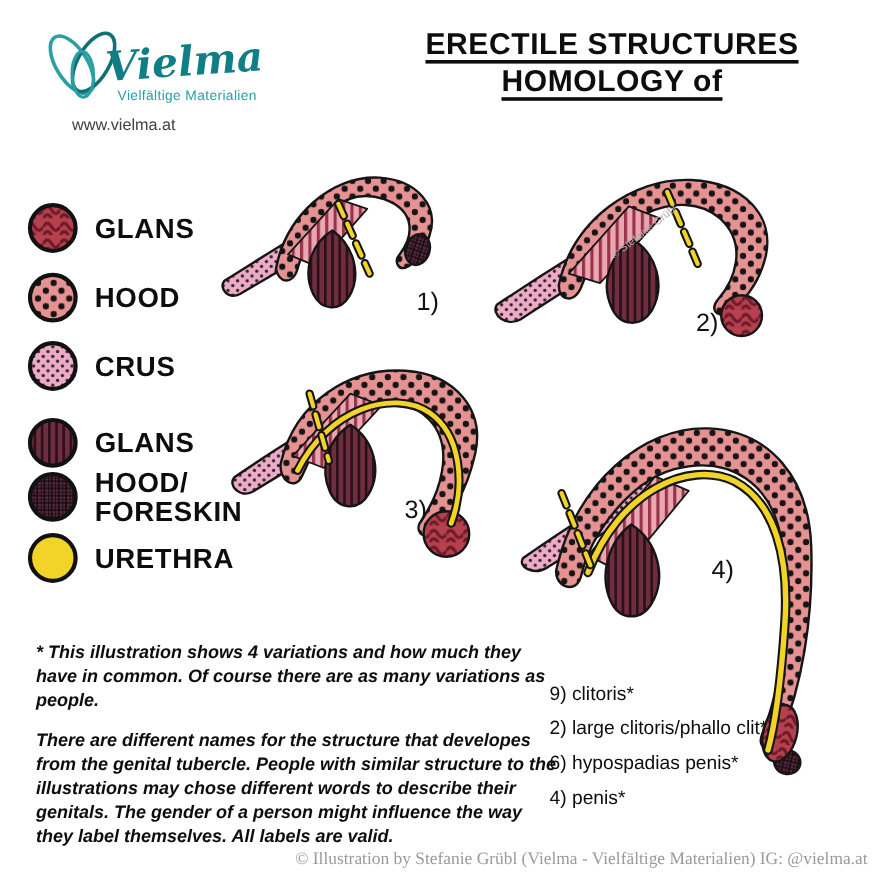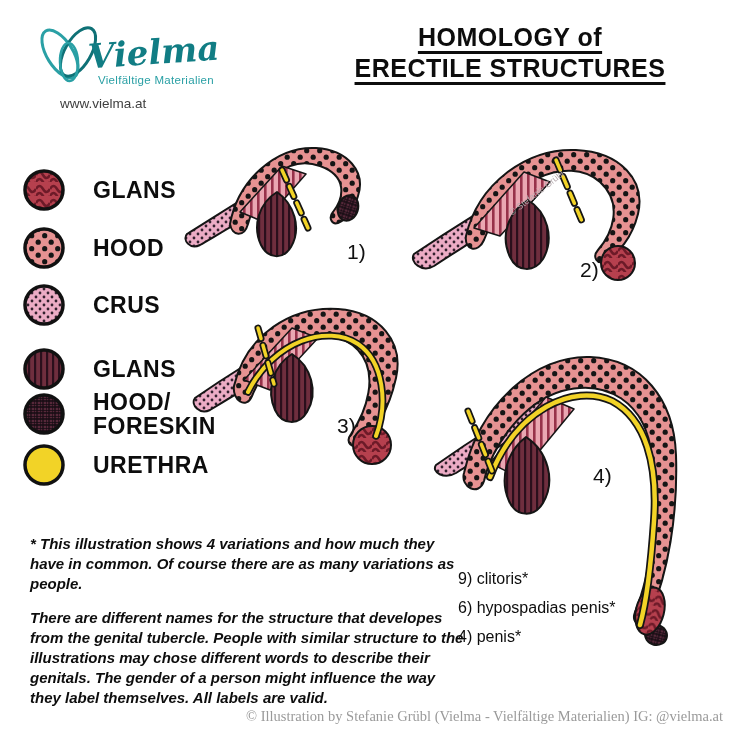--- a/index.html
+++ b/index.html
@@ -13,21 +13,21 @@
   .brand-name { position:absolute; left:62px; top:24px; font-family:"DejaVu Serif", serif; font-style:italic; font-weight:bold; font-size:34px; color:#117d84; transform:rotate(-4deg); }
   .brand-tagline { position:absolute; left:72px; top:66px; font-size:11.5px; color:#2aa0a5; letter-spacing:.3px; }
   .brand-url { position:absolute; left:34px; top:88px; font-size:13.5px; color:#404040; }
 
   
   .title { left:330px; top:22px; width:360px; text-align:center; z-index:3; }
   .title div { font-size:25px; font-weight:bold; color:#0d0d0d; letter-spacing:.5px;
                text-decoration:underline; text-underline-offset:5px; text-decoration-thickness:2.5px; line-height:1.25; }
 
   
-  .legend-row { position:absolute; left:22px; display:flex; align-items:center; gap:27px; z-index:3; }
+  .legend-row { position:absolute; left:22px; display:flex; align-items:center; gap:13px; z-index:3; }
   .legend-label { font-size:23px; font-weight:bold; color:#0d0d0d; letter-spacing:.5px; white-space:pre-line; line-height:1.05; }
 
   
   .fig { position:absolute; z-index:1; }
   .fig-num { position:absolute; z-index:3; font-size:21px; color:#111; }
 
   
   .notes { left:30px; top:534px; width:438px; z-index:3;font-style:italic; }
   .notes p { font-size:15px; font-weight:bold; color:#0d0d0d; line-height:1.32; margin-bottom:15px; }
 
@@ -82,22 +82,22 @@
         <ellipse cx="48" cy="40" rx="13" ry="27" transform="rotate(30 48 40)" stroke="#0f7176" stroke-width="3"></ellipse>
         <ellipse cx="39" cy="50" rx="9" ry="19" transform="rotate(-2 39 50)" stroke="#2aa0a5" stroke-width="2.5"></ellipse>
       </g>
     </svg>
     <div class="brand-name">Vielma</div>
     <div class="brand-tagline">Vielfältige Materialien</div>
     <div class="brand-url">www.vielma.at</div>
   </div>
 
   <div class="abs title">
+    <div>ERECTILE STRUCTURES</div>
     <div>HOMOLOGY of</div>
-    <div>ERECTILE STRUCTURES</div>
   </div>
 
   <div class="legend-row" style="top:168px">
     <svg width="44" height="44">
         <circle cx="22" cy="22" r="19" fill="url(#pat-glans)" stroke="#111" stroke-width="3.5"></circle>
       </svg>
     <span class="legend-label">GLANS</span>
   </div>
   <div class="legend-row" style="top:226px">
     <svg width="44" height="44">
@@ -201,19 +201,20 @@
   </svg>
   <div class="fig-num" style="left:593px; top:464px">4)</div>
 
   <div class="abs notes">
     <p>* This illustration shows 4 variations and how much they have in common. Of course there are as many variations as people.</p>
     <p>There are different names for the structure that developes from the genital tubercle. People with similar structure to the illustrations may chose different words to describe their genitals. The gender of a person might influence the way they label themselves. All labels are valid.</p>
   </div>
 
   <div class="abs labels-list">
     <div class="label-item">9) clitoris*</div>
+    <div class="label-item">2) large clitoris/phallo clit*</div>
     <div class="label-item">6) hypospadias penis*</div>
     <div class="label-item">4) penis*</div>
   </div>
 
   <div class="abs footer">© Illustration by Stefanie Grübl (Vielma - Vielfältige Materialien) IG: @vielma.at</div>
 
 </div>
 
 </body></html>

